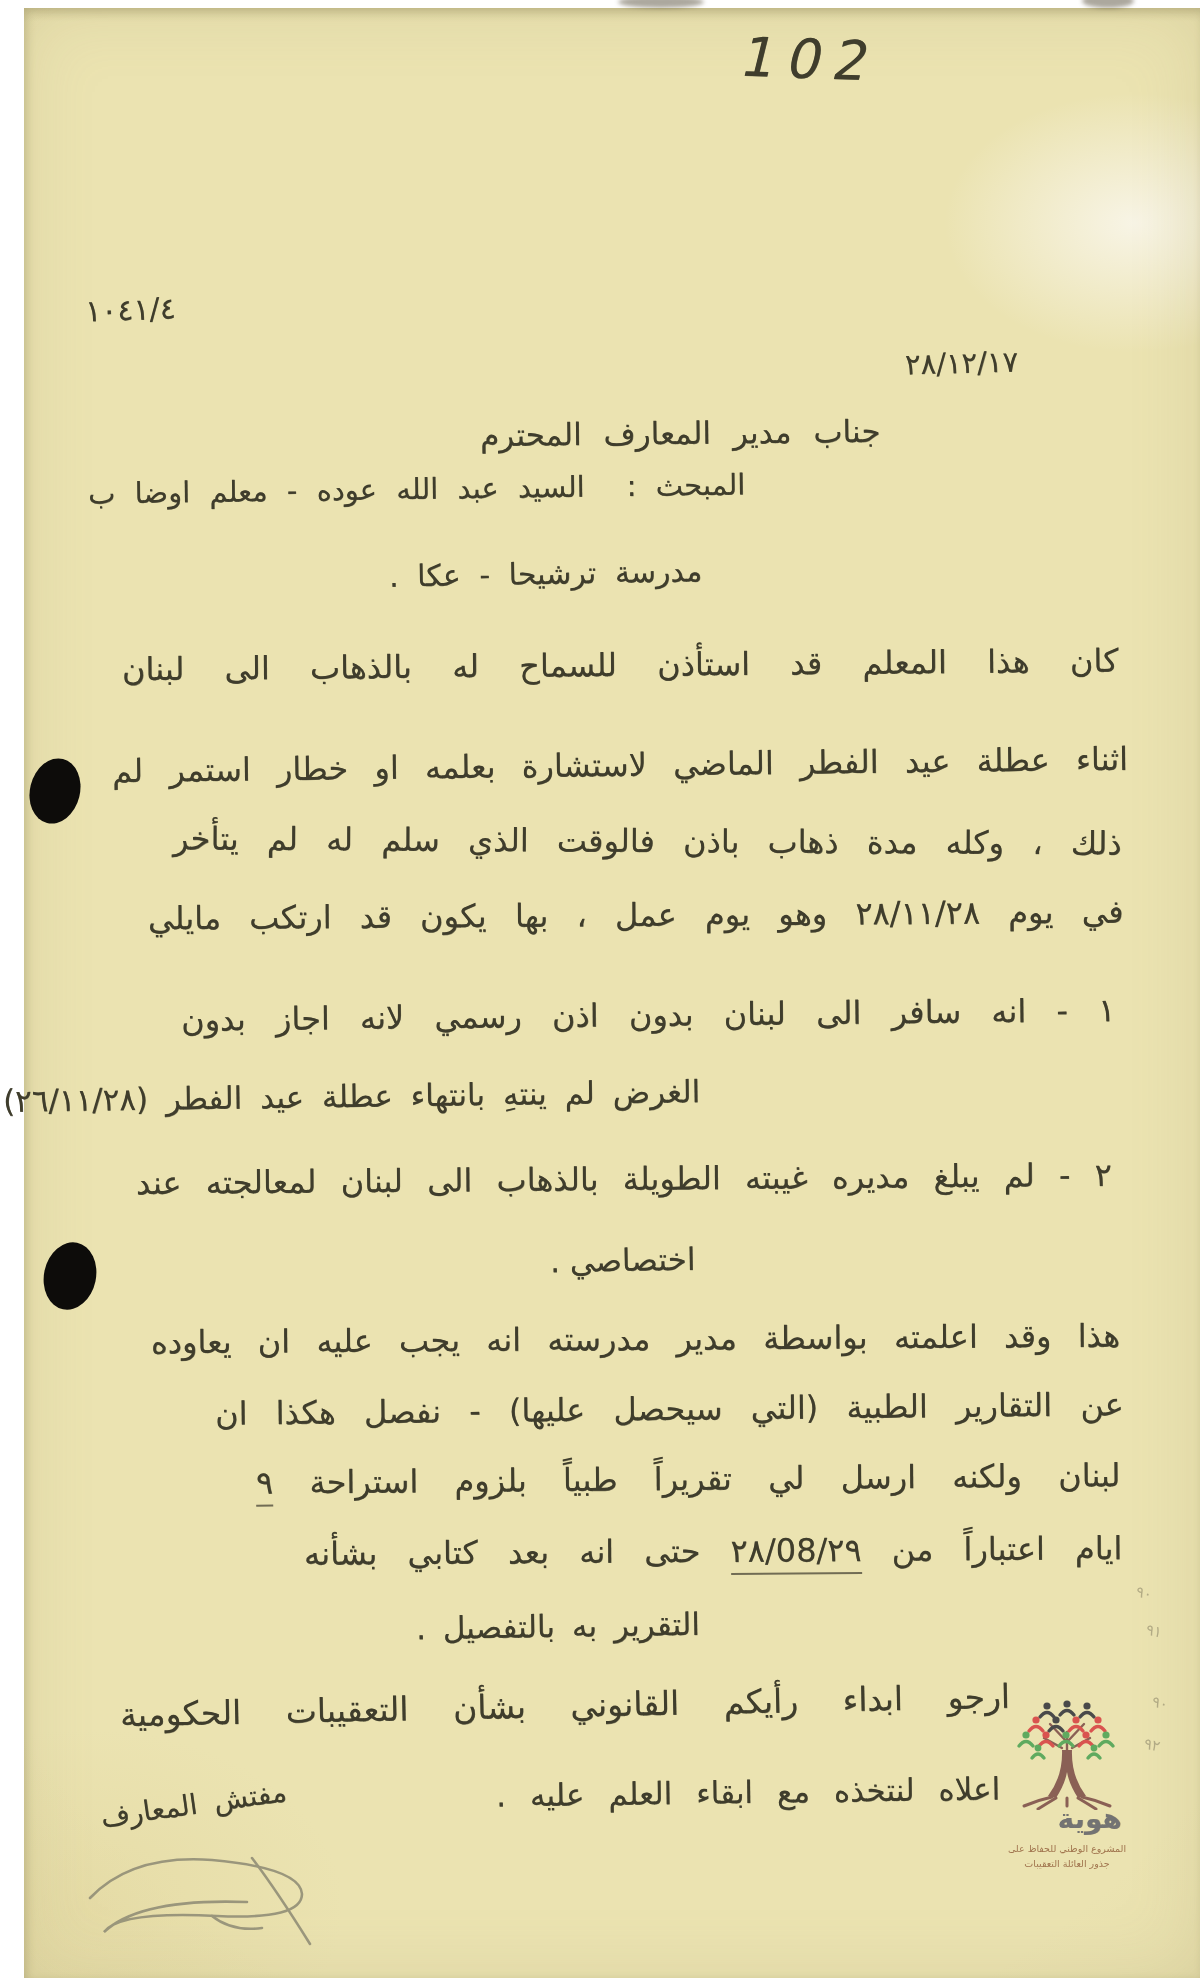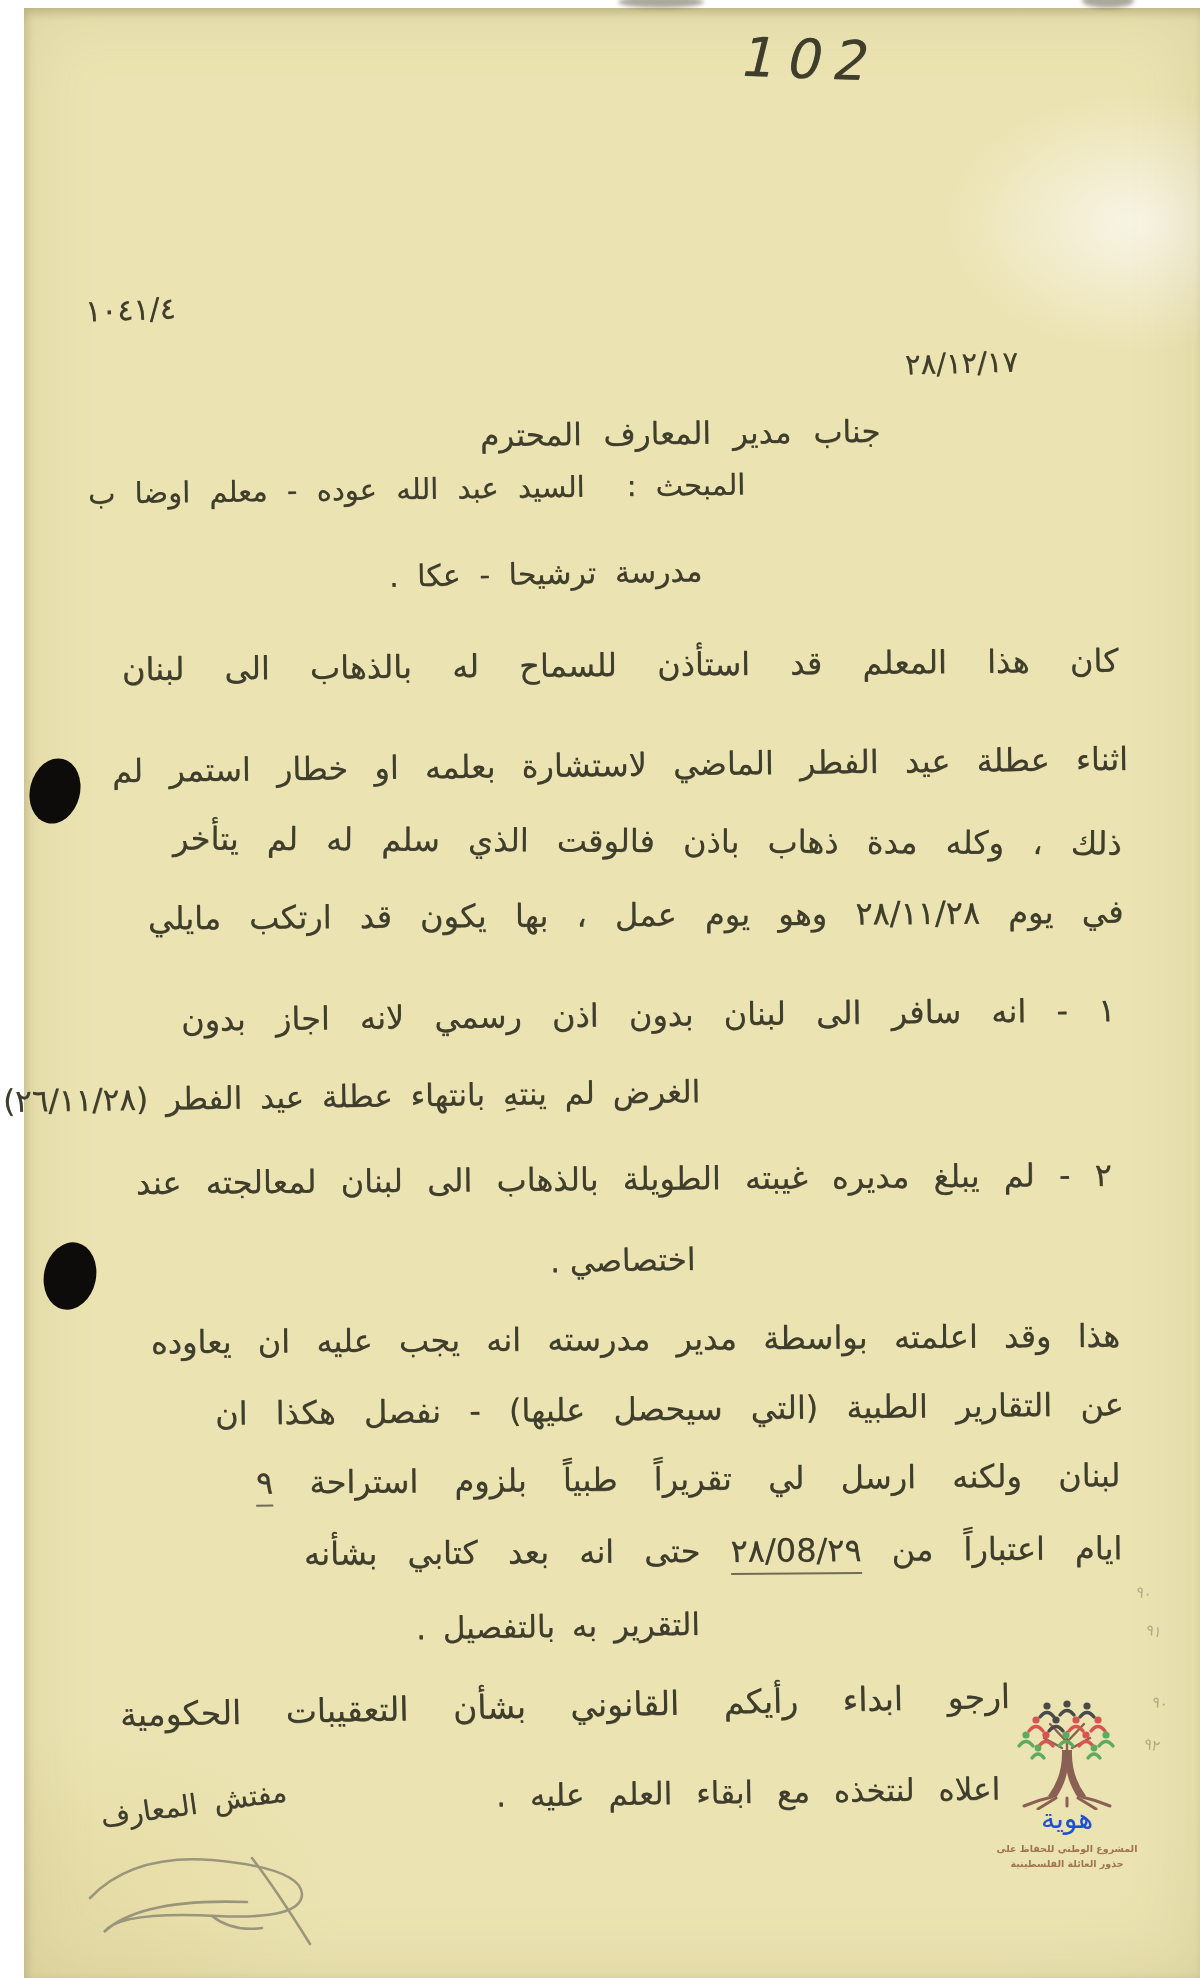--- a/index.html
+++ b/index.html
@@ -26,23 +26,23 @@
   .ltr{direction:ltr;}
   .u{border-bottom:2px solid #716c54;padding-bottom:3px;}
   .gap{margin-right:42px;}
 
   .hole{position:absolute;background:#0d0c0a;border-radius:50%;}
 
   .pencil{position:absolute;color:rgba(110,104,82,.45);font-size:15px;transform:rotate(14deg);}
 
   
   .abs{position:absolute;}
-  .logo-name{position:absolute;color:#1d4ed8;font-weight:normal;text-align:center;
+  .logo-name{position:absolute;color:#737373;font-weight:bold;text-align:right;
              text-shadow:0.4px 0.4px 0 rgba(179,162,111,.6);}
-  .logo-caption{position:absolute;color:#a0744e;text-align:center;line-height:1.55;font-weight:bold;}
+  .logo-caption{position:absolute;color:#a0744e;text-align:center;line-height:1.55;font-weight:normal;}
 </style>
 </head>
 <body>
 
 <div class="canvas">
 
   <div class="paper"></div>
 
   <div class="smudge" style="left:618px;top:-4px;width:86px;height:12px;"></div>
   <div class="smudge" style="left:1082px;top:-6px;width:52px;height:14px;"></div>
@@ -168,16 +168,16 @@
       <path d="M40 99 Q26 102 12 108"></path>
       <path d="M44 100 Q34 106 26 111"></path>
       <path d="M66 100 Q76 106 84 111"></path>
       <path d="M70 99 Q84 102 98 108"></path>
       <path d="M55 100 L55 108"></path>
     </g>
   </svg>
   <div class="logo-name" style="left:1012px;top:1802px;width:110px;font-size:28px;">هوية</div>
   <div class="logo-caption" style="left:982px;top:1842px;width:170px;font-size:9.5px;">
     <div>المشروع الوطني للحفاظ على</div>
-    <div>جذور العائلة الفلسطينية</div>
+    <div>جذور العائلة التعقيبات</div>
   </div>
 
 </div>
 
 </body></html>

